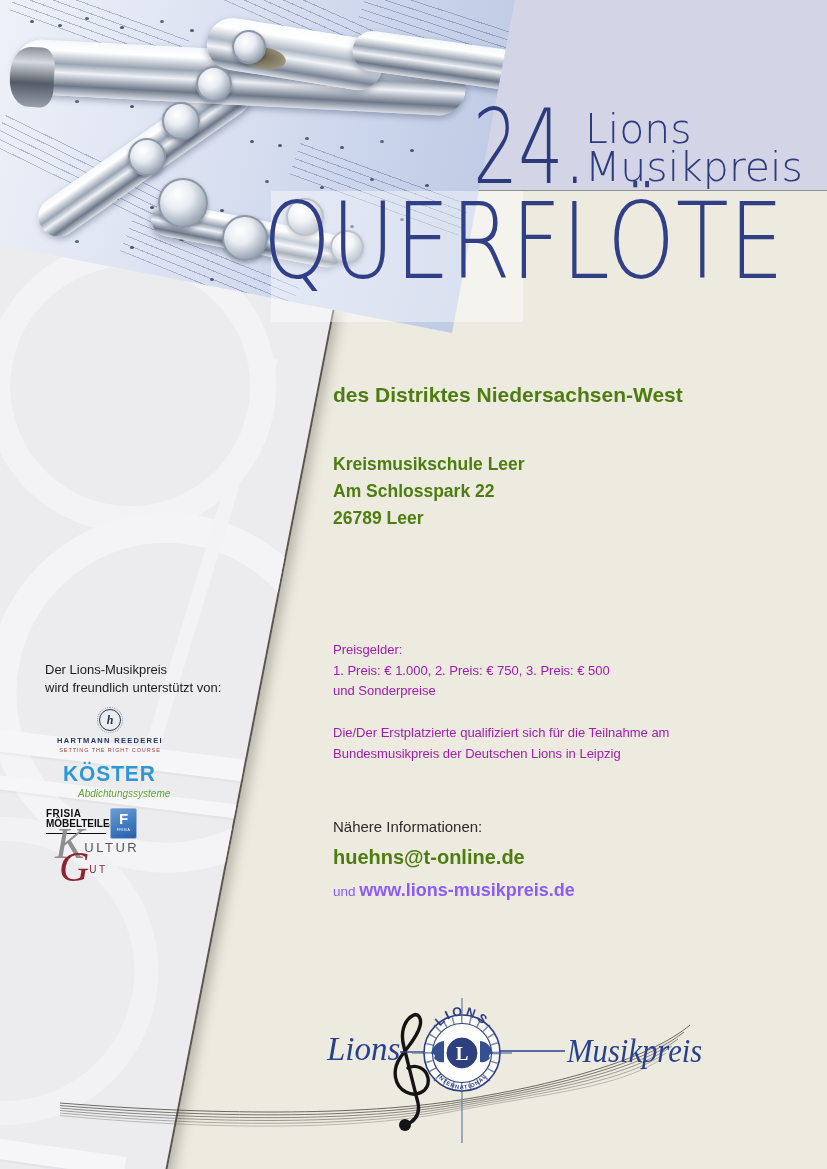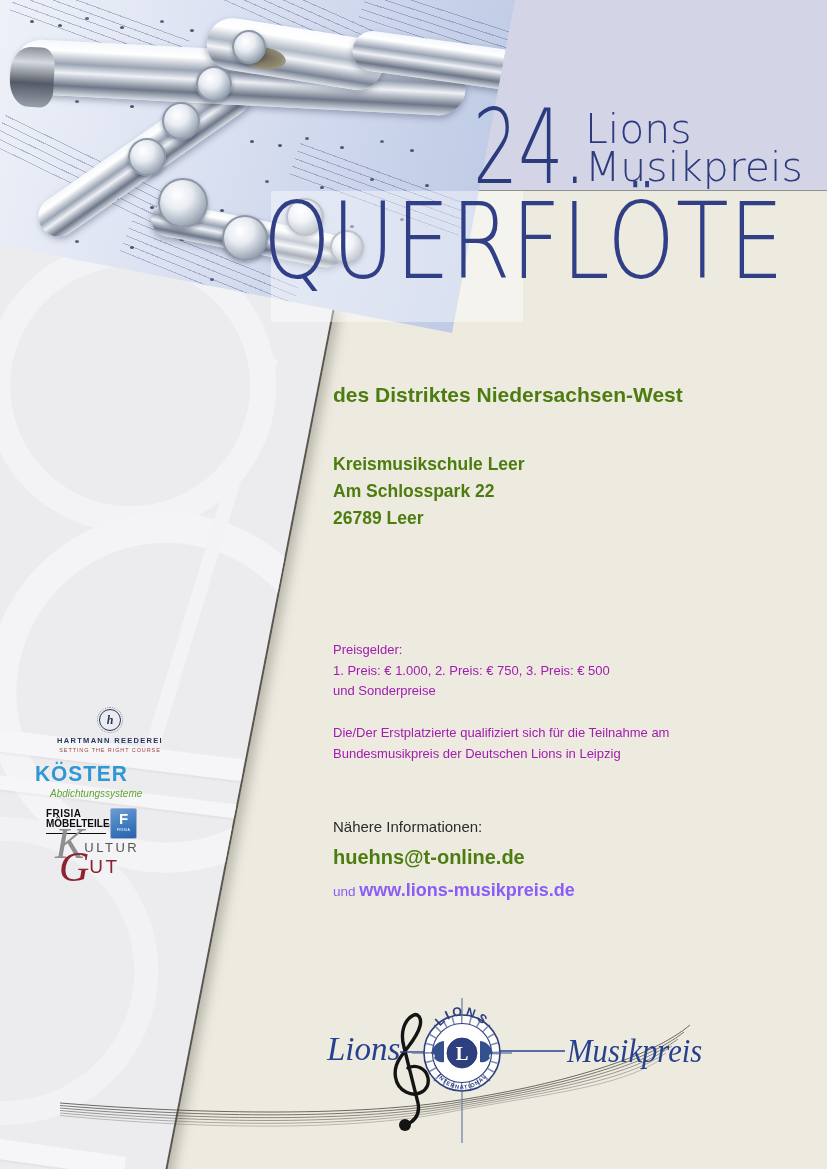--- a/index.html
+++ b/index.html
@@ -77,40 +77,40 @@
 
   
   .sp{z-index:6;}
   .sp-intro{left:45px;top:661px;font-size:13px;line-height:18px;color:#1b1b1b;}
   .hartmann{left:45px;top:709px;width:130px;text-align:center;color:#24355c;}
   .h-circle{width:20px;height:20px;margin:0 auto;border:1.4px solid #24355c;border-radius:50%;
             outline:1px dotted #8b97ad;outline-offset:1px;
             font-family:"Liberation Serif",serif;font-style:italic;font-weight:bold;font-size:12px;line-height:20px;}
   .h-name{margin-top:5px;font-size:7.5px;letter-spacing:1.3px;font-weight:bold;}
   .h-tag{margin-top:2px;font-size:5.5px;letter-spacing:.9px;color:#a04040;}
-  .koster{left:35px;top:761px;}
+  .koster{left:63px;top:761px;}
   .k-name{font-size:22px;font-weight:bold;letter-spacing:1px;color:#2f97d4;transform:scaleX(.95);transform-origin:left top;}
   .k-tag{margin-top:1px;margin-left:15px;font-size:10px;font-style:italic;color:#5fa336;}
   .frisia{left:46px;top:808px;width:95px;}
   .f-l1{font-size:10.5px;font-weight:bold;line-height:10px;color:#0c0c0c;transform:scaleX(.95);transform-origin:left top;letter-spacing:.5px;}
   .f-l2{font-size:10.5px;font-weight:bold;line-height:11px;color:#0c0c0c;transform:scaleX(.95);transform-origin:left top;}
   .f-gmbh{font-size:4.5px;font-weight:bold;}
   .f-rule{margin-top:2px;width:60px;height:1.2px;background:#0c0c0c;}
   .f-badge{position:absolute;left:64px;top:0;width:25px;height:29px;border-radius:2px;
            background:linear-gradient(160deg,#6d9cd6 0%,#3f7cc0 55%,#2c5fa8 100%);
            border:1px solid #9db4d4;color:#fff;text-align:center;}
   .f-badge .fb-f{font-size:15px;font-weight:bold;line-height:19px;}
   .f-badge .fb-t{font-size:3.5px;letter-spacing:.4px;line-height:4px;}
   .kultur{left:55px;top:825px;color:#8f8f8f;}
   .script{font-family:"Liberation Serif",serif;font-style:italic;}
   .ku-row1 .script{font-size:44px;line-height:38px;}
   .ku-row1 span.caps{font-size:13px;letter-spacing:2.5px;color:#555;vertical-align:6px;}
   .ku-row2{margin-top:-16px;margin-left:4px;color:#8e2330;}
   .ku-row2 .script{font-size:42px;line-height:40px;color:#8e2330;}
-  .ku-row2 span.caps{font-size:19px;letter-spacing:2.5px;vertical-align:8px;}
+  .ku-row2 span.caps{font-size:10px;letter-spacing:2.5px;vertical-align:8px;}
 
   
   .f-svg{left:30px;top:975px;z-index:5;}
   .f-lions{left:327px;top:1031px;font-family:"Liberation Serif",serif;font-style:italic;
            font-size:33px;color:#27418f;z-index:6;}
   .f-musik{left:567px;top:1033px;font-family:"Liberation Serif",serif;font-style:italic;
            font-size:33px;color:#27418f;z-index:6;transform:scaleX(.93);transform-origin:left top;}
 </style>
 </head>
 <body>
@@ -186,20 +186,24 @@
     <div>Bundesmusikpreis der Deutschen Lions in Leipzig</div>
   </div>
 
   <div class="abs mc info-label">Nähere Informationen:</div>
   <div class="abs mc email">huehns@t-online.de</div>
   <div class="abs mc website">
     <span>und</span>
     <b>www.lions-musikpreis.de</b>
   </div>
 
+  <div class="abs sp sp-intro">
+    <div>Der Lions-Musikpreis</div>
+    <div>wird freundlich unterstützt von:</div>
+  </div>
 
   <div class="abs sp hartmann">
     <div class="h-circle">h</div>
     <div class="h-name">HARTMANN REEDEREI</div>
     <div class="h-tag">SETTING THE RIGHT COURSE</div>
   </div>
 
   <div class="abs sp koster">
     <div class="k-name">KÖSTER</div>
     <div class="k-tag">Abdichtungssysteme</div>

